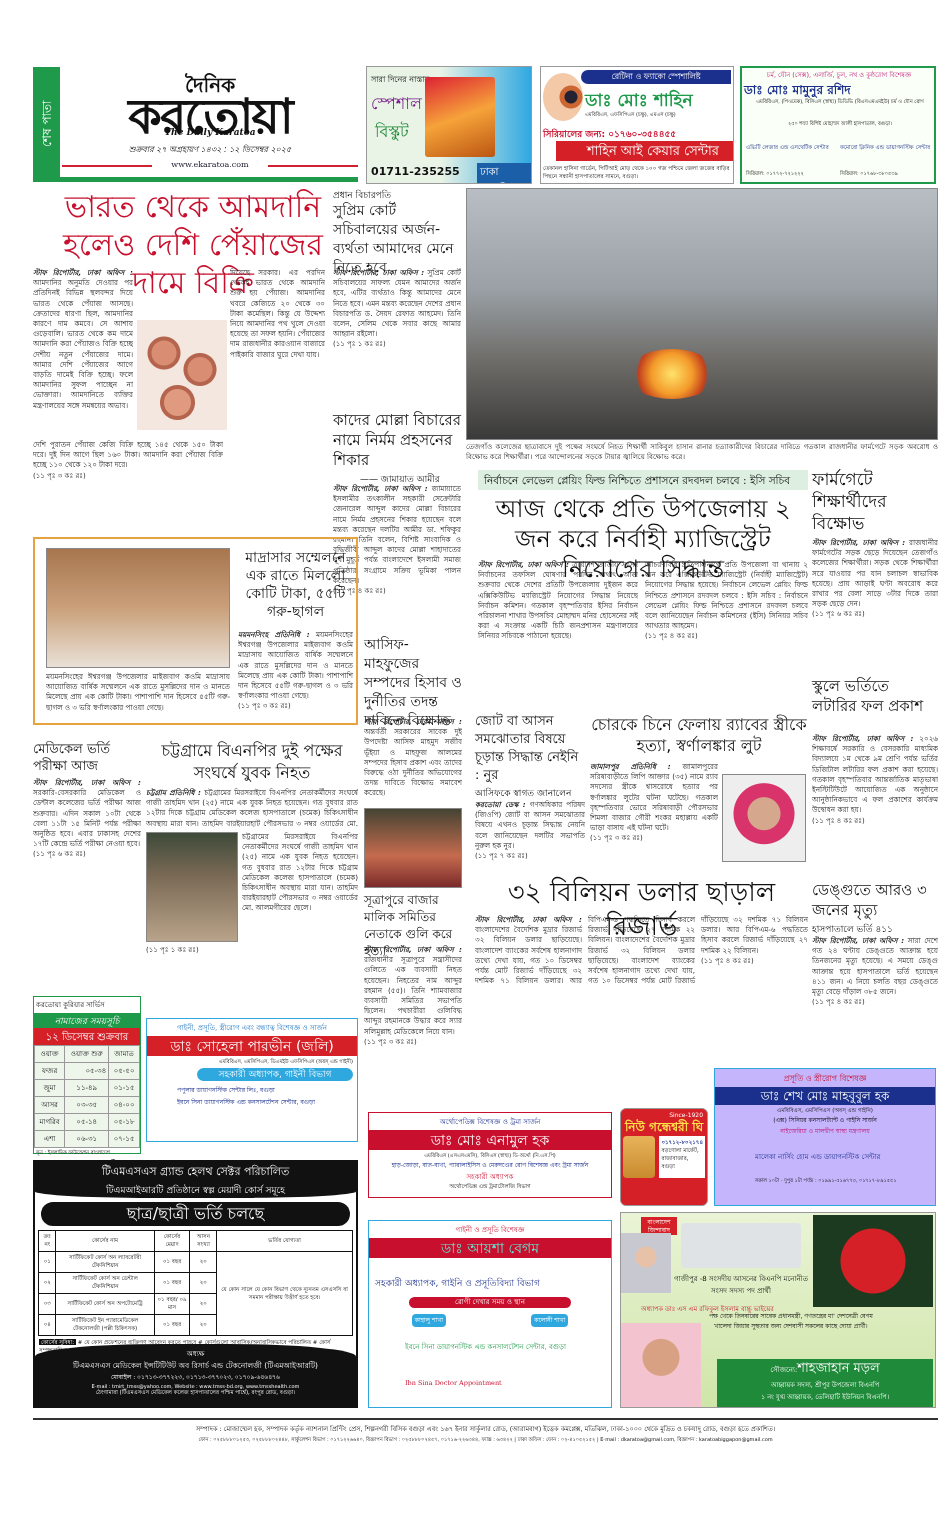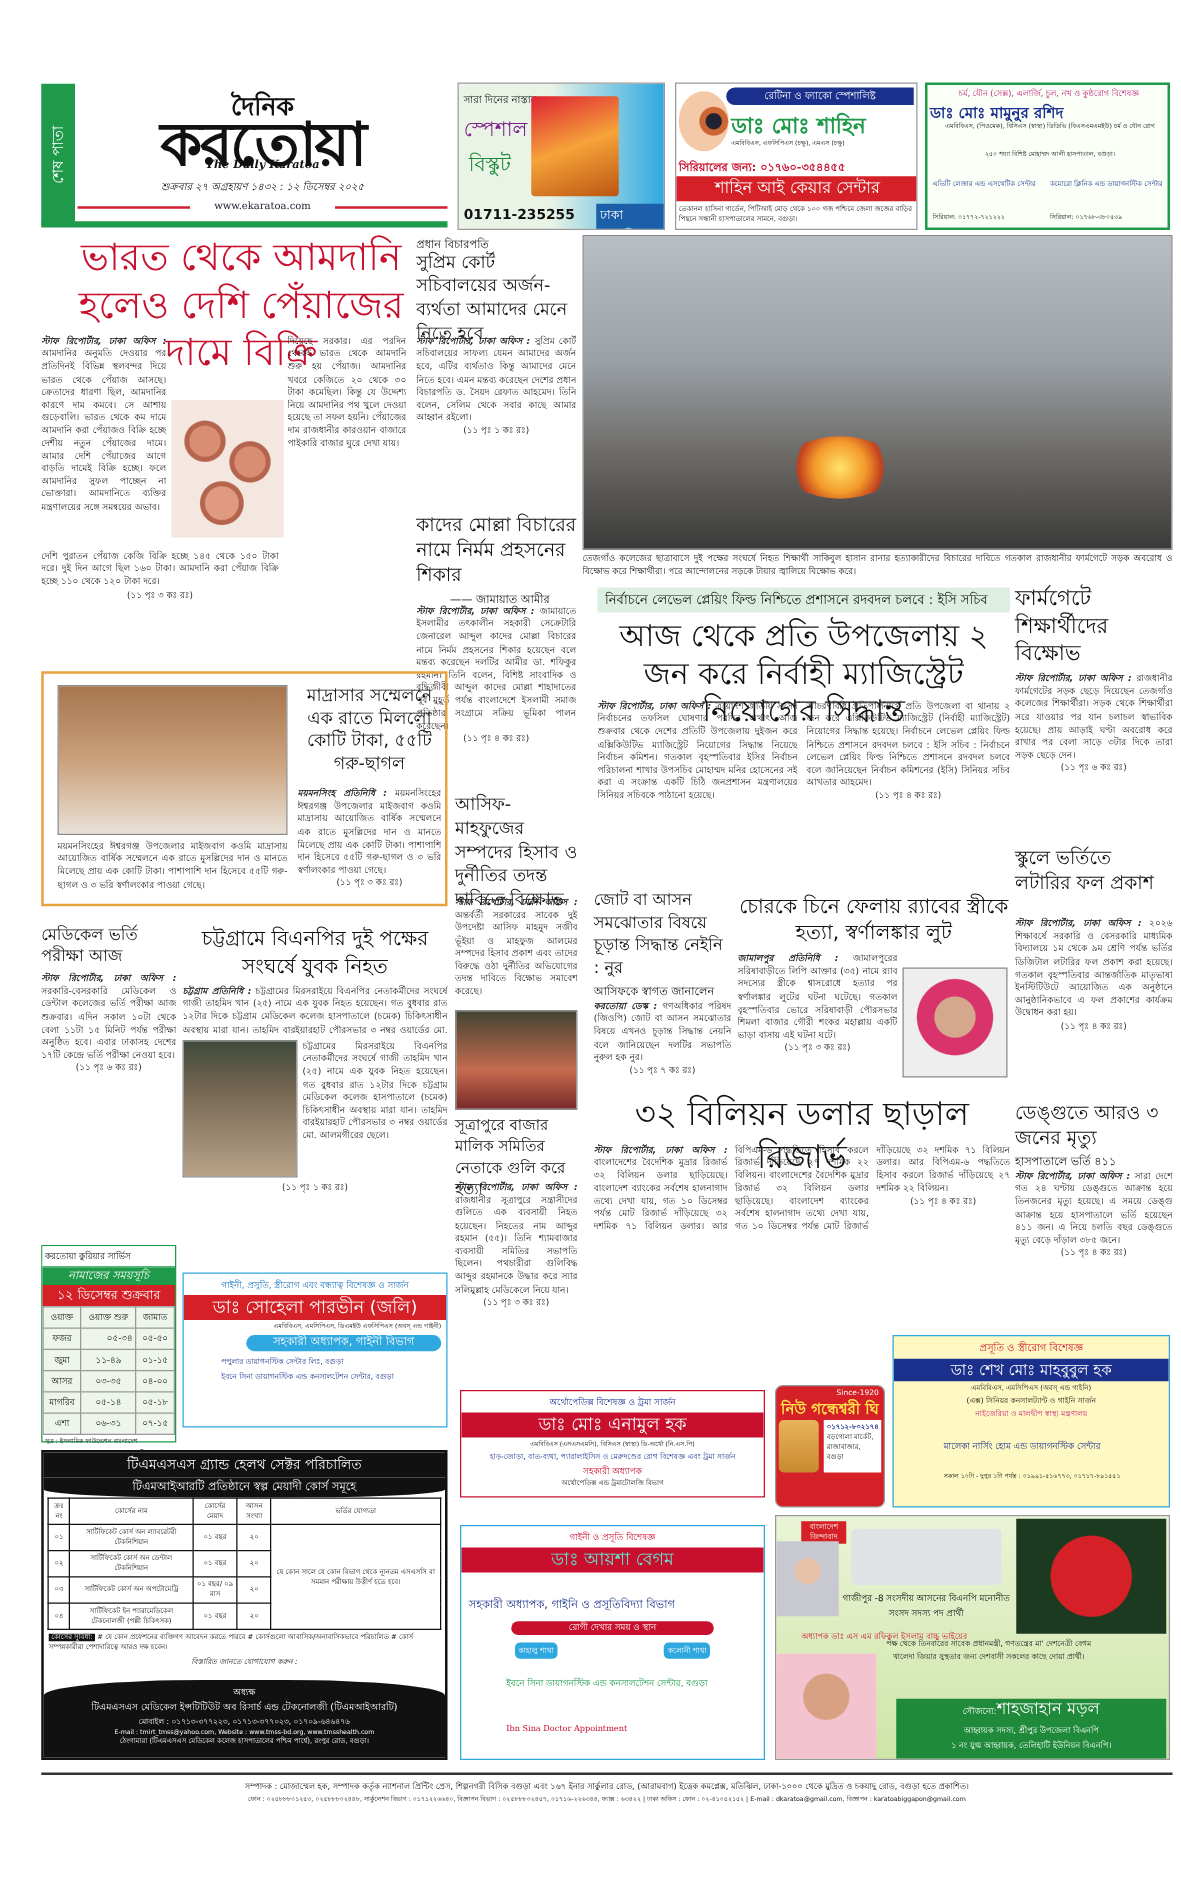--- a/index.html
+++ b/index.html
@@ -1,21 +1,21 @@
 <!DOCTYPE html>
 <html><head>
 <meta charset="utf-8">
 <style>
 *{box-sizing:border-box;margin:0;padding:0}
 html,body{width:945px;height:1519px;background:#fff;overflow:hidden}
 body{font-family:"DejaVu Sans",sans-serif;color:#111;position:relative}
 .abs{position:absolute}
 .body-text{font-size:7.2px;line-height:10.2px;color:#222;text-align:justify;overflow:hidden}
 .byline{font-style:italic;font-weight:bold}
-.cont{display:block;text-align:center;font-size:7px}
+.cont{display:block;text-align:left;font-size:7px}
 .hl{font-family:"DejaVu Sans",sans-serif;color:#111;line-height:1.15}
 .photo{background:linear-gradient(135deg,#8a8f96,#c9c3b5 40%,#6b6f74 80%);border:1px solid #888}
 .ad{border:1px solid #999;overflow:hidden}
 
 #side-tag{left:33px;top:67px;width:27px;height:113px;background:#1f9a4a;color:#fff;font-size:12px;writing-mode:vertical-rl;transform:rotate(180deg);display:flex;align-items:center;justify-content:center}
 #brand-small{left:100px;top:70px;width:220px;text-align:center;font-size:20px;font-weight:bold}
 #brand-main{left:90px;top:90px;width:240px;text-align:center;font-size:48px;font-weight:900;letter-spacing:-2px;line-height:52px}
 #brand-en{left:120px;top:127px;width:180px;text-align:center;font-size:9px;font-weight:bold;font-style:italic;font-family:"DejaVu Serif",serif}
 #brand-date{left:100px;top:143px;width:220px;text-align:center;font-size:8px;font-style:italic}
 #brand-url{left:150px;top:160px;width:120px;text-align:center;font-size:8px;font-family:"DejaVu Serif",serif;color:#223}
@@ -45,21 +45,21 @@
   <div class="abs" style="left:4px;top:98px;font-size:11px;font-weight:bold">01711-235255</div>
   <div class="abs" style="left:110px;top:96px;font-size:10px;color:#fff;background:#1a5fa8;padding:1px 3px">ঢাকা বেকারী</div>
 </div>
 
 <div class="abs ad" style="left:540px;top:66px;width:194px;height:118px;background:#fff">
   <div class="abs" style="left:40px;top:3px;width:150px;height:14px;background:#1b2f8c;color:#fff;font-size:8px;text-align:center;line-height:14px;border-radius:8px 0 0 8px">রেটিনা ও ফ্যাকো স্পেশালিষ্ট</div>
   <div class="abs" style="left:2px;top:6px;width:40px;height:48px;border-radius:50%;background:radial-gradient(circle at 70% 50%,#223 0 6px,#c63 7px 11px,#f3c9a8 12px)"></div>
   <div class="abs" style="left:44px;top:20px;font-size:17px;color:#1f9a4a;font-weight:bold">ডাঃ মোঃ শাহিন</div>
   <div class="abs" style="left:44px;top:44px;font-size:5px;width:146px">এমবিবিএস, এফসিপিএস (চক্ষু), এমএস (চক্ষু)</div>
   <div class="abs" style="left:2px;top:60px;font-size:9px;color:#c8102e;font-weight:bold">সিরিয়ালের জন্য: ০১৭৬০-৩৫৪৪৫৫</div>
-  <div class="abs" style="left:0;top:74px;width:194px;height:20px;background:#d42026;color:#fff;font-size:13px;text-align:center;line-height:20px">শাহিন আই কেয়ার সেন্টার</div>
+  <div class="abs" style="left:15px;top:74px;width:194px;height:20px;background:#d42026;color:#fff;font-size:13px;text-align:center;line-height:20px">শাহিন আই কেয়ার সেন্টার</div>
   <div class="abs" style="left:2px;top:97px;width:190px;font-size:5.5px;line-height:8px">তেকানল হাসিনা গার্ডেন, পিটিআই মোড় থেকে ১০০ গজ পশ্চিমে জেলা জজের বাড়ির পিছনে সন্ধানী হাসপাতালের সামনে, বগুড়া।</div>
 </div>
 
 <div class="abs ad" style="left:740px;top:66px;width:196px;height:118px;border:2px solid #1f9a4a;background:#fafff7">
   <div class="abs" style="left:2px;top:2px;width:190px;text-align:center;font-size:6.5px;color:#c21a7a">চর্ম, যৌন (সেক্স), এলার্জি, চুল, নখ ও কুষ্ঠরোগ বিশেষজ্ঞ</div>
   <div class="abs" style="left:2px;top:13px;width:190px;text-align:left;font-size:12px;color:#1b2f8c;font-weight:bold">ডাঃ মোঃ মামুনুর রশিদ</div>
   <div class="abs" style="left:8px;top:30px;width:180px;text-align:center;font-size:5px;line-height:7px">এমবিবিএস, (পিওমেক), বিসিএস (স্বাস্থ্য) ডিডিভি (বিএসএমএমইউ) চর্ম ও যৌন রোগ</div>
   <div class="abs" style="left:8px;top:52px;width:180px;text-align:center;font-size:5px">২৫০ শয্যা বিশিষ্ট মোহাম্মদ আলী হাসপাতাল, বগুড়া।</div>
   <div class="abs" style="left:4px;top:76px;width:90px;font-size:5.5px;color:#1b2f8c">এভিটি লেজার এন্ড এসথেটিক সেন্টার</div>
   <div class="abs" style="left:98px;top:76px;width:94px;font-size:5.5px;color:#1b2f8c">কমোরো ক্লিনিক এন্ড ডায়াগনস্টিক সেন্টার</div>
@@ -248,20 +248,21 @@
   <div style="background:#d42026;color:#fff;text-align:center;font-size:14px;line-height:20px;margin:2px 0">ডাঃ সোহেলা পারভীন (জলি)</div>
   <div style="font-size:5px;text-align:right;padding-right:4px;line-height:7px">এমবিবিএস, এমসিপিএস, ডিএমইউ এফসিপিএস (অবস্ এন্ড গাইনী)</div>
   <div style="background:#2fa8e0;color:#fff;font-size:9px;text-align:center;margin:3px 4px 3px 50px;border-radius:8px;line-height:13px">সহকারী অধ্যাপক, গাইনী বিভাগ</div>
   <div style="font-size:6px;color:#1b2f8c;padding-left:30px;line-height:12px">পপুলার ডায়াগনস্টিক সেন্টার লিঃ, বগুড়া</div>
   <div style="font-size:6px;color:#1b2f8c;padding-left:30px;line-height:12px">ইবনে সিনা ডায়াগনস্টিক এন্ড কনসালটেশন সেন্টার, বগুড়া</div>
 </div>
 
 <div class="abs" style="left:33px;top:1160px;width:325px;height:248px;border:2px solid #111;background:#fff">
   <div style="background:#111;color:#fff;text-align:center;font-size:11px;line-height:20px">টিএমএসএস গ্র্যান্ড হেলথ সেক্টর পরিচালিত</div>
   <div style="background:#111;color:#fff;text-align:center;font-size:9px;line-height:16px;border-radius:0 0 40% 40%">টিএমআইআরটি প্রতিষ্ঠানে স্বল্প মেয়াদী কোর্স সমূহে</div>
+  <div style="background:#111;color:#fff;text-align:center;font-size:16px;line-height:24px;margin:4px 6px;border-radius:12px">ছাত্র/ছাত্রী ভর্তি চলছে</div>
   <table id="tmss-table" style="width:98%;margin:0 auto;border-collapse:collapse;font-size:5.5px">
     <thead>
         <tr>
       <th style="border:1px solid #111;padding:2px;font-weight:normal">ক্রঃ নং</th>
       <th style="border:1px solid #111;padding:2px;font-weight:normal">কোর্সের নাম</th>
       <th style="border:1px solid #111;padding:2px;font-weight:normal">কোর্সের মেয়াদ</th>
       <th style="border:1px solid #111;padding:2px;font-weight:normal">আসন সংখ্যা</th>
       <th style="border:1px solid #111;padding:2px;font-weight:normal">ভর্তির যোগ্যতা</th>
     </tr>
       </thead>
@@ -334,21 +335,21 @@
   <div style="color:#ffe24a;font-size:12px;text-align:center;font-weight:bold;line-height:14px">নিউ গন্ধেশ্বরী ঘি</div>
   <div style="display:flex">
     <div style="width:38px;height:42px;margin:2px;background:linear-gradient(180deg,#e8b35a,#c98a2e);border-radius:4px"></div>
     <div style="background:#fff;flex:1;margin:2px;font-size:5.5px;padding:2px;line-height:8px">
       <div style="color:#1b2f8c;font-weight:bold">০১৭১২-৮০২১৭৪</div>
       <div>বড়গোলা মার্কেট, রাজাবাজার, বগুড়া</div>
     </div>
   </div>
 </div>
 
-<div class="abs ad" style="left:714px;top:1068px;width:222px;height:138px;border:1px solid #2fa8e0;background:#fef9c3">
+<div class="abs ad" style="left:714px;top:1068px;width:222px;height:138px;border:1px solid #2fa8e0;background:#c4b5fd">
   <div style="font-size:8px;color:#c8102e;text-align:center;padding-top:3px">প্রসূতি ও স্ত্রীরোগ বিশেষজ্ঞ</div>
   <div style="background:#1b2f8c;color:#fff;font-size:12px;text-align:center;line-height:18px;margin:2px 0">ডাঃ শেখ মোঃ মাহবুবুল হক</div>
   <div style="font-size:5.5px;text-align:center">এমবিবিএস, এমসিপিএস (অবস্ এন্ড গাইনি)</div>
   <div style="font-size:6px;text-align:center">(এক্স) সিনিয়র কনসালট্যান্ট ও গাইনি সার্জন</div>
   <div style="font-size:6px;text-align:center;color:#c21a7a">নাইজেরিয়া ও মালদ্বীপ স্বাস্থ্য মন্ত্রণালয়</div>
   <div style="font-size:7px;color:#1b2f8c;padding-left:40px;margin-top:14px">মালেকা নার্সিং হোম এন্ড ডায়াগনস্টিক সেন্টার</div>
   <div style="font-size:5px;padding-left:40px;margin-top:14px">সকাল ১০টা - দুপুর ১টা পর্যন্ত : ০১৯৯১-৫১৬৭৭৩, ০১৭১৭-৮৯১৫৫১</div>
 </div>
 
 <div class="abs ad" style="left:620px;top:1212px;width:316px;height:196px;background:linear-gradient(180deg,#eaf4d6,#cfe5a8)">

